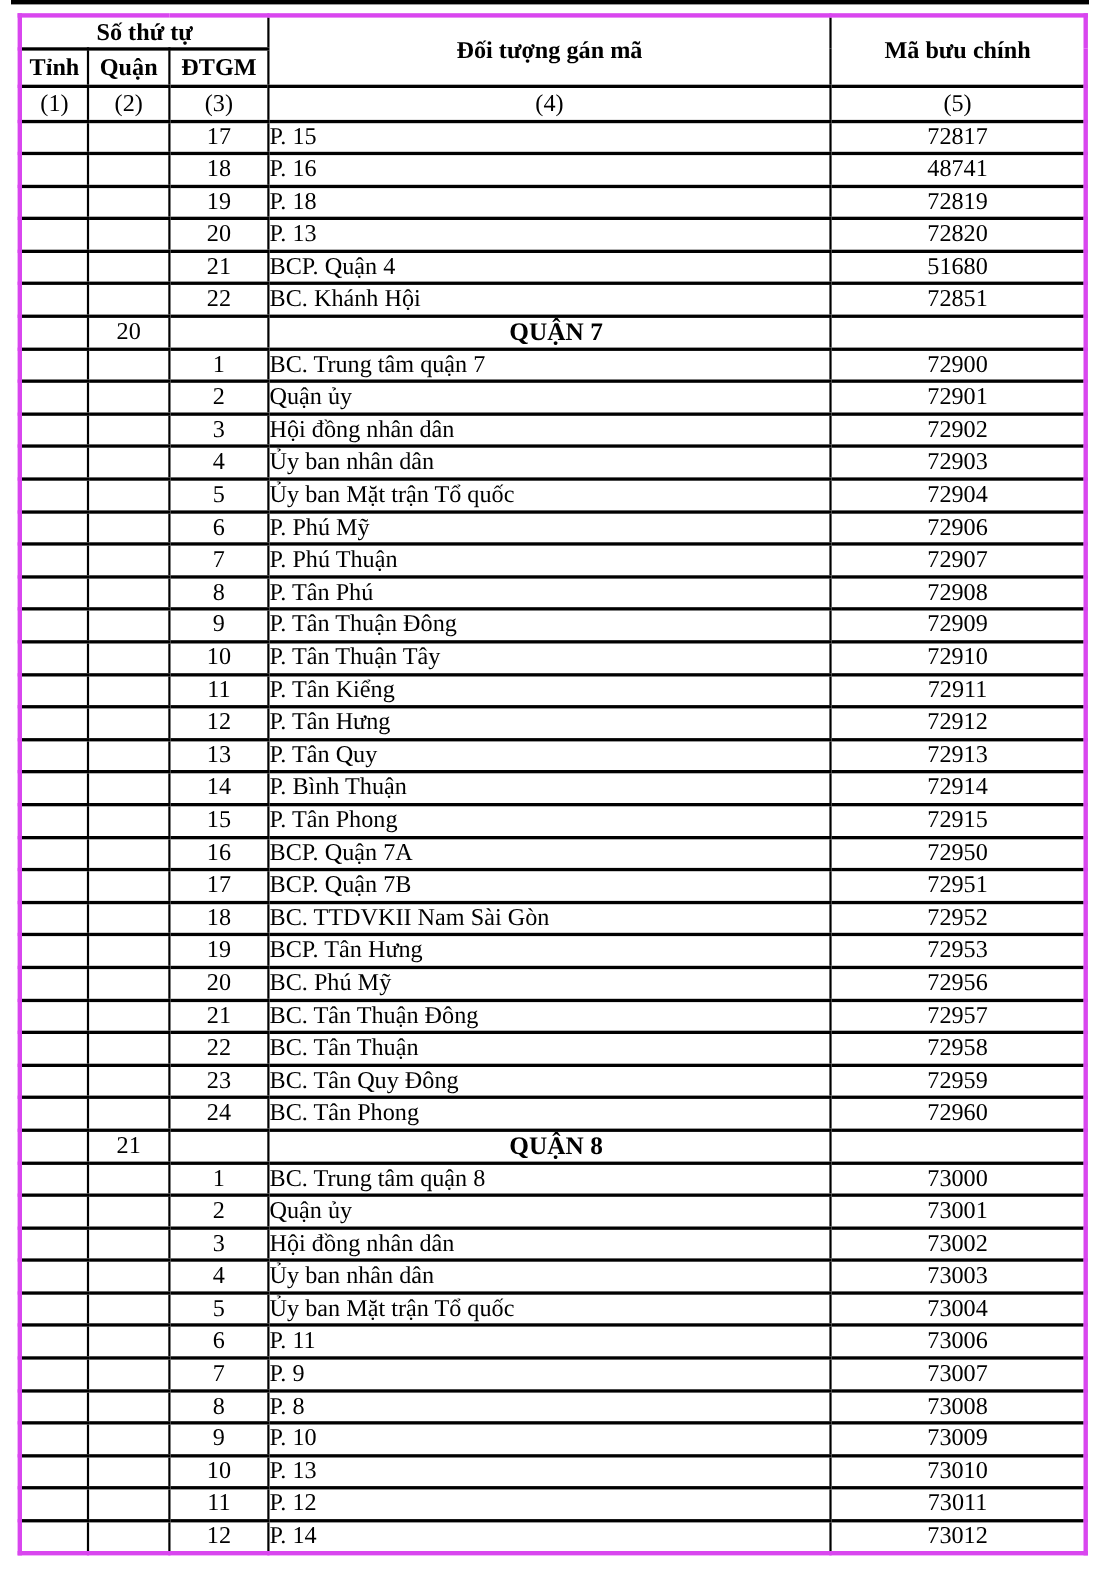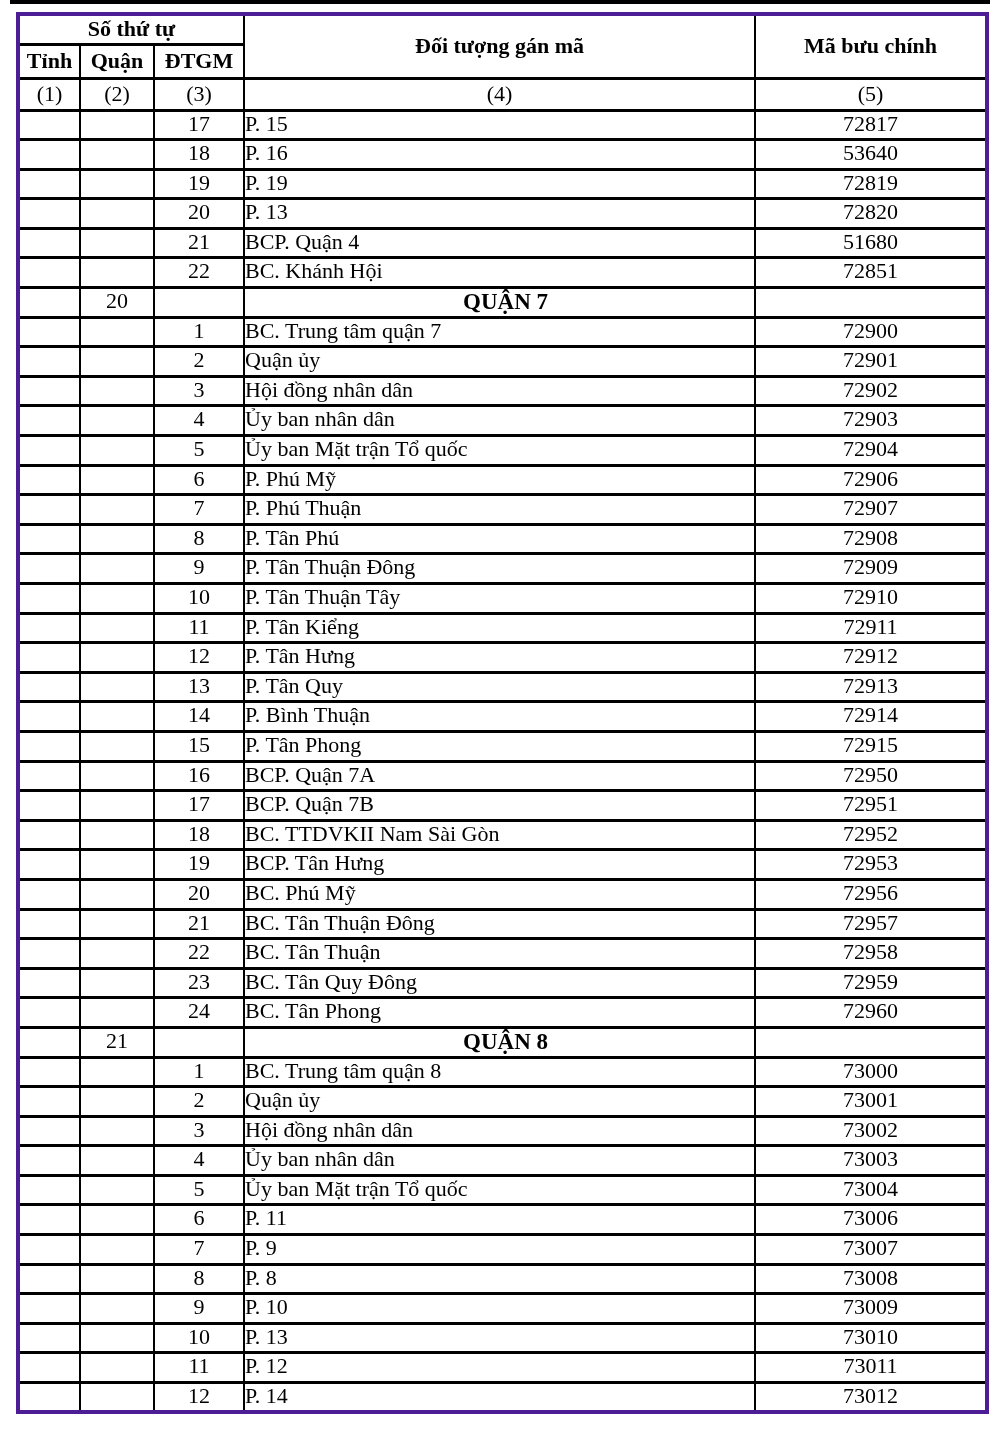--- a/index.html
+++ b/index.html
@@ -25,21 +25,21 @@
     height: 4px;
     background: #000000;
   }
   table.postal {
     position: absolute;
     left: 16px;
     top: 12px;
     width: 969px;
     border-collapse: collapse;
     table-layout: fixed;
-    border: 4px solid #4c1d95;
+    border: 4px solid #d946ef;
   }
   table.postal th,
   table.postal td {
     border-left: 2px solid #000000;
     border-right: 2px solid #000000;
     border-top: 3px solid #000000;
     border-bottom: 3px solid #000000;
     padding: 0;
     font-size: 22px;
     line-height: 1.12;
@@ -124,28 +124,28 @@
     <td class="cell-dtgm">17</td>
     <td class="cell-obj">P. 15</td>
     <td class="cell-code">72817</td>
   </tr>
 
   <tr class="data-row">
     <td class="cell-tinh"></td>
     <td class="cell-quan"></td>
     <td class="cell-dtgm">18</td>
     <td class="cell-obj">P. 16</td>
-    <td class="cell-code">53640</td>
+    <td class="cell-code">48741</td>
   </tr>
 
   <tr class="data-row">
     <td class="cell-tinh"></td>
     <td class="cell-quan"></td>
     <td class="cell-dtgm">19</td>
-    <td class="cell-obj">P. 19</td>
+    <td class="cell-obj">P. 18</td>
     <td class="cell-code">72819</td>
   </tr>
 
   <tr class="data-row">
     <td class="cell-tinh"></td>
     <td class="cell-quan"></td>
     <td class="cell-dtgm">20</td>
     <td class="cell-obj">P. 13</td>
     <td class="cell-code">72820</td>
   </tr>

